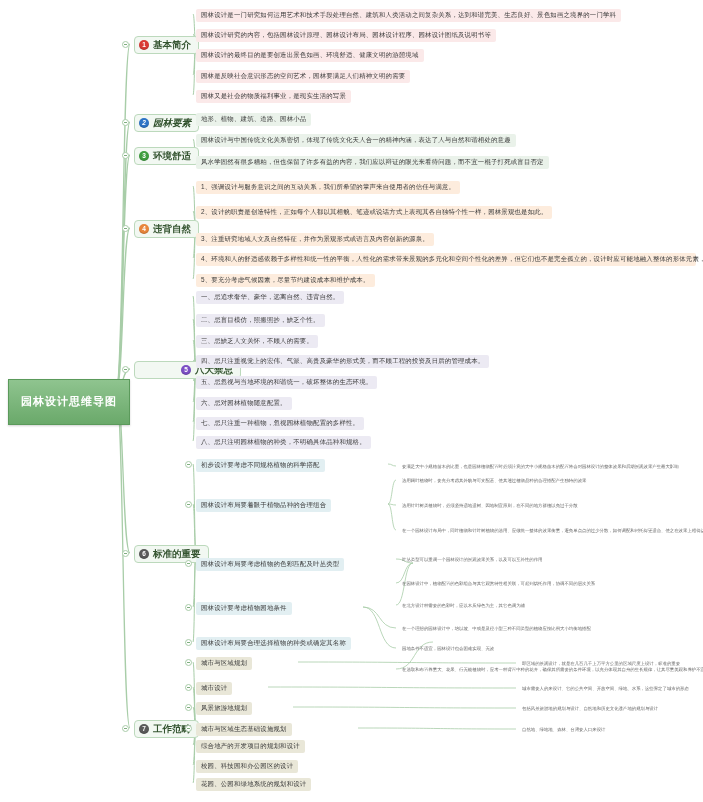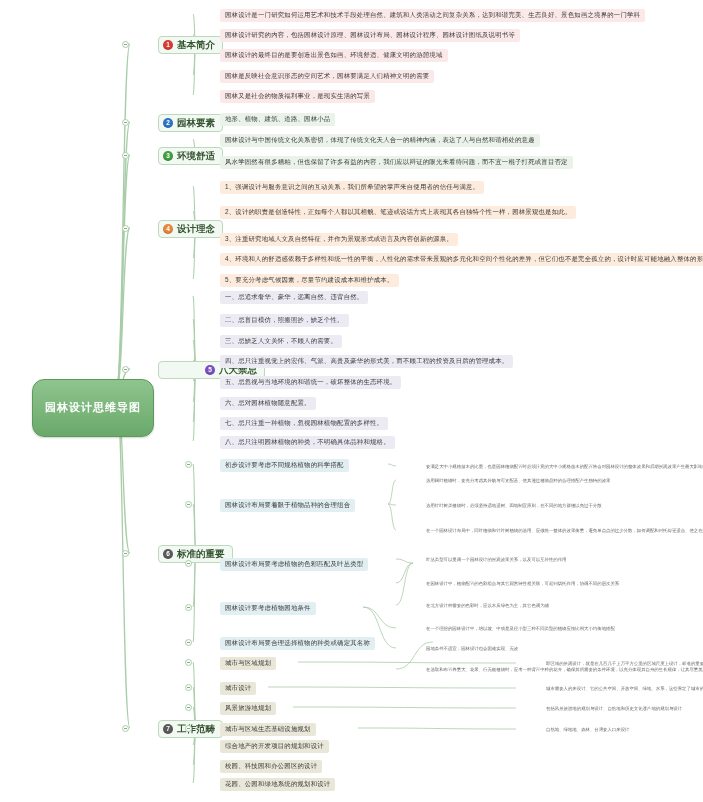--- a/index.html
+++ b/index.html
@@ -20,31 +20,30 @@
     width: 703px; height: 802px;
     pointer-events: none;
   }
   .node {
     position: absolute;
     display: flex;
     align-items: flex-end;
     white-space: nowrap;
     border-radius: 3px;
     line-height: 1.05;
-    margin-left: 24px;
   }
   
   .root {
     background: linear-gradient(180deg,#8fc48f 0%, #6aa96a 100%);
     border: 1px solid #5b9a5b;
     color: #ffffff;
     font-size: 11px;
     font-weight: bold;
-    padding: 22px 12px;
-    border-radius: 12px;
+    padding: 16px 12px;
+    border-radius: 0;
     letter-spacing: 1px;
     box-shadow: 0 1px 2px rgba(0,0,0,.18);
   }
   
   .branch {
     background: #f2f8f2;
     border: 1px solid #bcd9bc;
     border-radius: 4px;
     padding: 3px 7px 3px 4px;
     font-size: 9.5px;
@@ -161,36 +160,36 @@
       <div class="node branch" style="left: 134px; top: 36px;">
         <span class="badge" style="background: rgb(217, 59, 53);">1</span>
         <span>基本简介</span>
       </div>
       <div class="toggle" style="left: 122px; top: 40.5px;"></div>
       <div class="node leaf pink" style="max-width: 496px; left: 196px; top: 9px;">园林设计是一门研究如何运用艺术和技术手段处理自然、建筑和人类活动之间复杂关系，达到和谐完美、生态良好、景色如画之境界的一门学科</div>
       <div class="node leaf pink" style="max-width: 360px; left: 196px; top: 29px;">园林设计研究的内容，包括园林设计原理、园林设计布局、园林设计程序、园林设计图纸及说明书等</div>
       <div class="node leaf pink" style="max-width: 300px; left: 196px; top: 49px;">园林设计的最终目的是要创造出景色如画、环境舒适、健康文明的游憩境域</div>
       <div class="node leaf pink" style="max-width: 300px; left: 196px; top: 70px;">园林是反映社会意识形态的空间艺术，园林要满足人们精神文明的需要</div>
       <div class="node leaf pink" style="max-width: 230px; left: 196px; top: 90px;">园林又是社会的物质福利事业，是现实生活的写景</div>
-      <div class="node branch" style="left: 134px; top: 114px;">
+      <div class="node branch" style="left: 134px; top: 114px; font-style: italic;">
         <span class="badge" style="background: rgb(45, 116, 198);">2</span>
         <span>园林要素</span>
       </div>
       <div class="toggle" style="left: 122px; top: 118.5px;"></div>
       <div class="node leaf mint" style="max-width: 150px; left: 196px; top: 113px;">地形、植物、建筑、道路、园林小品</div>
       <div class="node branch" style="left: 134px; top: 147px;">
         <span class="badge" style="background: rgb(63, 158, 63);">3</span>
         <span>环境舒适</span>
       </div>
       <div class="toggle" style="left: 122px; top: 151.5px;"></div>
       <div class="node leaf mint" style="max-width: 400px; left: 196px; top: 134px;">园林设计与中国传统文化关系密切，体现了传统文化天人合一的精神内涵，表达了人与自然和谐相处的意趣</div>
       <div class="node leaf mint" style="max-width: 390px; left: 196px; top: 156px;">风水学固然有很多糟粕，但也保留了许多有益的内容，我们应以辩证的眼光来看待问题，而不宜一棍子打死或盲目否定</div>
       <div class="node branch" style="left: 134px; top: 220px;">
         <span class="badge" style="background: rgb(232, 134, 60);">4</span>
-        <span>设计理念</span>
+        <span>违背自然</span>
       </div>
       <div class="toggle" style="left: 122px; top: 224.5px;"></div>
       <div class="node leaf peach" style="max-width: 330px; left: 196px; top: 181px;">1、强调设计与服务意识之间的互动关系，我们所希望的掌声来自使用者的信任与满意。</div>
       <div class="node leaf peach" style="max-width: 420px; left: 196px; top: 206px;">2、设计的职责是创造特性，正如每个人都以其相貌、笔迹或说话方式上表现其各自独特个性一样，园林景观也是如此。</div>
       <div class="node leaf peach" style="max-width: 310px; left: 196px; top: 233px;">3、注重研究地域人文及自然特征，并作为景观形式或语言及内容创新的源泉。</div>
       <div class="node leaf peach" style="max-width: 500px; left: 196px; top: 253px;">4、环境和人的舒适感依赖于多样性和统一性的平衡，人性化的需求带来景观的多元化和空间个性化的差异，但它们也不是完全孤立的，设计时应可能地融入整体的形体元素，整合为一体。</div>
       <div class="node leaf peach" style="max-width: 240px; left: 196px; top: 274px;">5、要充分考虑气候因素，尽量节约建设成本和维护成本。</div>
       <div class="node branch" style="left: 134px; top: 361px; padding-left: 46px;">
         <span class="badge" style="background: rgb(123, 79, 196);">5</span>
         <span>八大禁忌</span>

